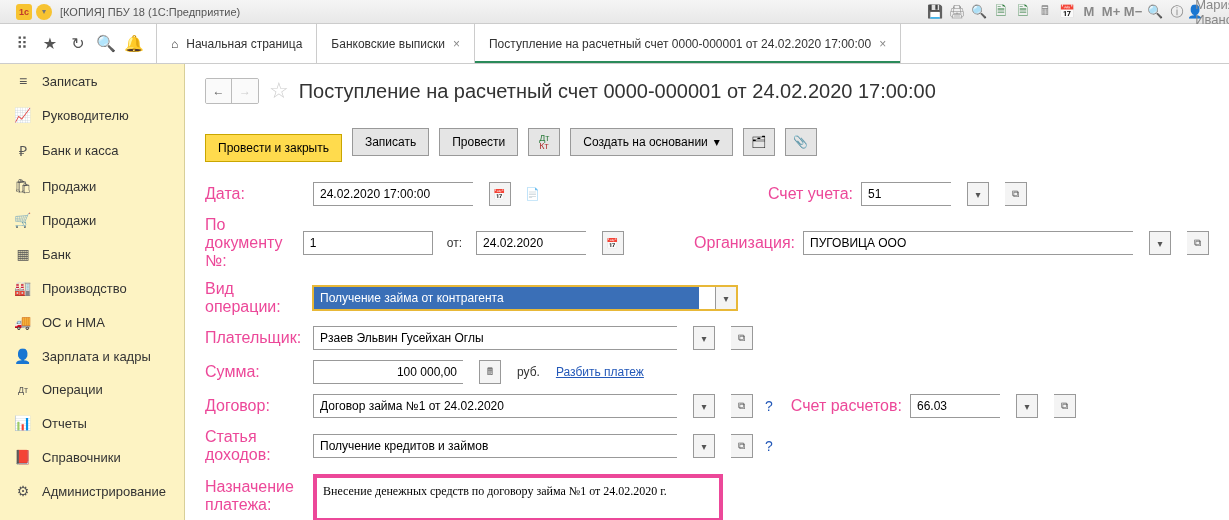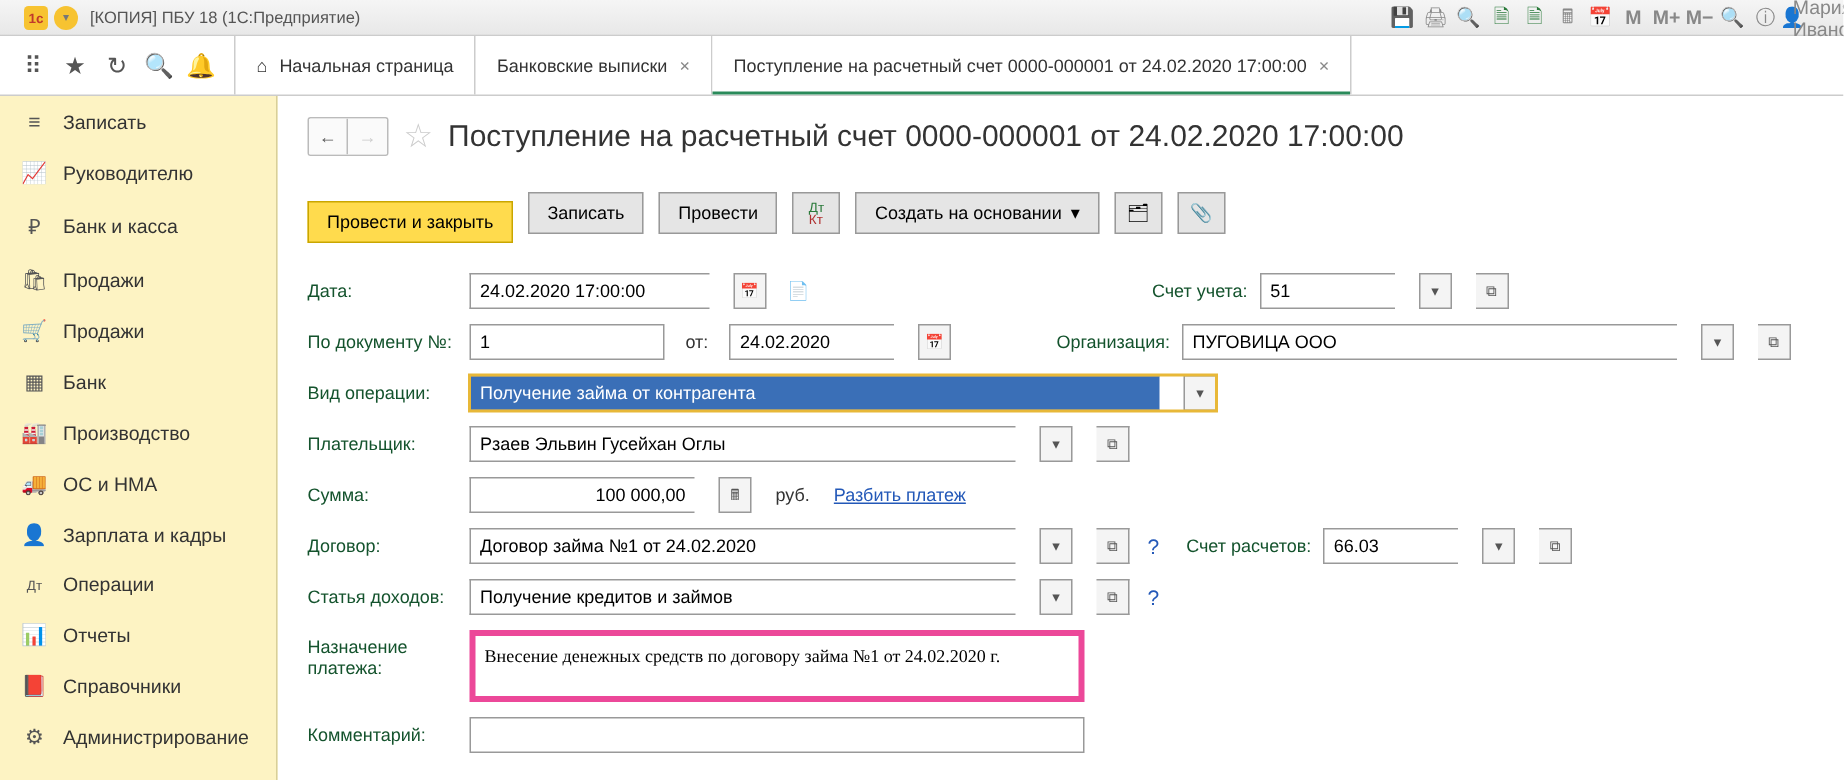--- a/index.html
+++ b/index.html
@@ -43,21 +43,21 @@
   .btn-row { display:flex; gap:10px; margin-bottom:20px; align-items:center; }
   .btn { height:28px; padding:0 12px; border:1px solid #999; background:#e5e5e5; font-size:12px; cursor:pointer; display:inline-flex; align-items:center; gap:6px; }
   .btn.primary { background:#ffdb4d; border-color:#c9a600; font-weight:normal;margin-top:12px; }
   .btn.icon-only { width:32px; padding:0; justify-content:center; }
   .dtkt { font-size:9px; line-height:8px; text-align:left; }
   .dtkt .d { color:#2a7a3a; }
   .dtkt .k { color:#b03030; }
 
   .form { display:flex; flex-direction:column; gap:10px; }
   .row { display:flex; align-items:center; gap:8px; }
-  .lbl { width:100px; font-size:12px; color:#14532d; }
+  .lbl { width:100px; font-size:16px; color:#ec4899; }
   .input { height:24px; border:1px solid #999; padding:0 6px; font-size:12px; background:#fff; }
   .input.date { width:160px; }
   .combo { display:flex;gap:16px; }
   .combo .input { border-right:none; }
   .cb-btn { width:22px; height:24px; border:1px solid #999; background:#f4f4f4; display:inline-flex; align-items:center; justify-content:center; cursor:pointer; font-size:10px; color:#555; }
   .cb-btn + .cb-btn { border-left:none; }
   .combo.sel { outline:2px solid #e8b838; outline-offset:-1px; }
   .combo.sel .input { background:#3a6fb7; color:#fff; }
   .link { color:#2358b8; text-decoration:underline; cursor:pointer; font-size:12px; }
   .help { color:#2358b8; font-size:14px; cursor:pointer; padding:0 4px; }
@@ -234,21 +234,21 @@
             <input class="input" style="width: 330px;" value="ПУГОВИЦА ООО">
             <span class="cb-btn">▾</span>
             <span class="cb-btn">⧉</span>
           </div>
         </div>
       </div>
 
       <div class="row">
         <span class="lbl">Вид операции:</span>
         <div class="combo sel">
-          <input class="input" style="width: 460px;" value="Получение займа от контрагента">
+          <input class="input" style="width: 386px;" value="Получение займа от контрагента">
           <span class="cb-btn">▾</span>
         </div>
       </div>
 
       <div class="row">
         <span class="lbl">Плательщик:</span>
         <div class="combo">
           <input class="input" style="width: 364px;" value="Рзаев Эльвин Гусейхан Оглы">
           <span class="cb-btn">▾</span>
           <span class="cb-btn">⧉</span>

